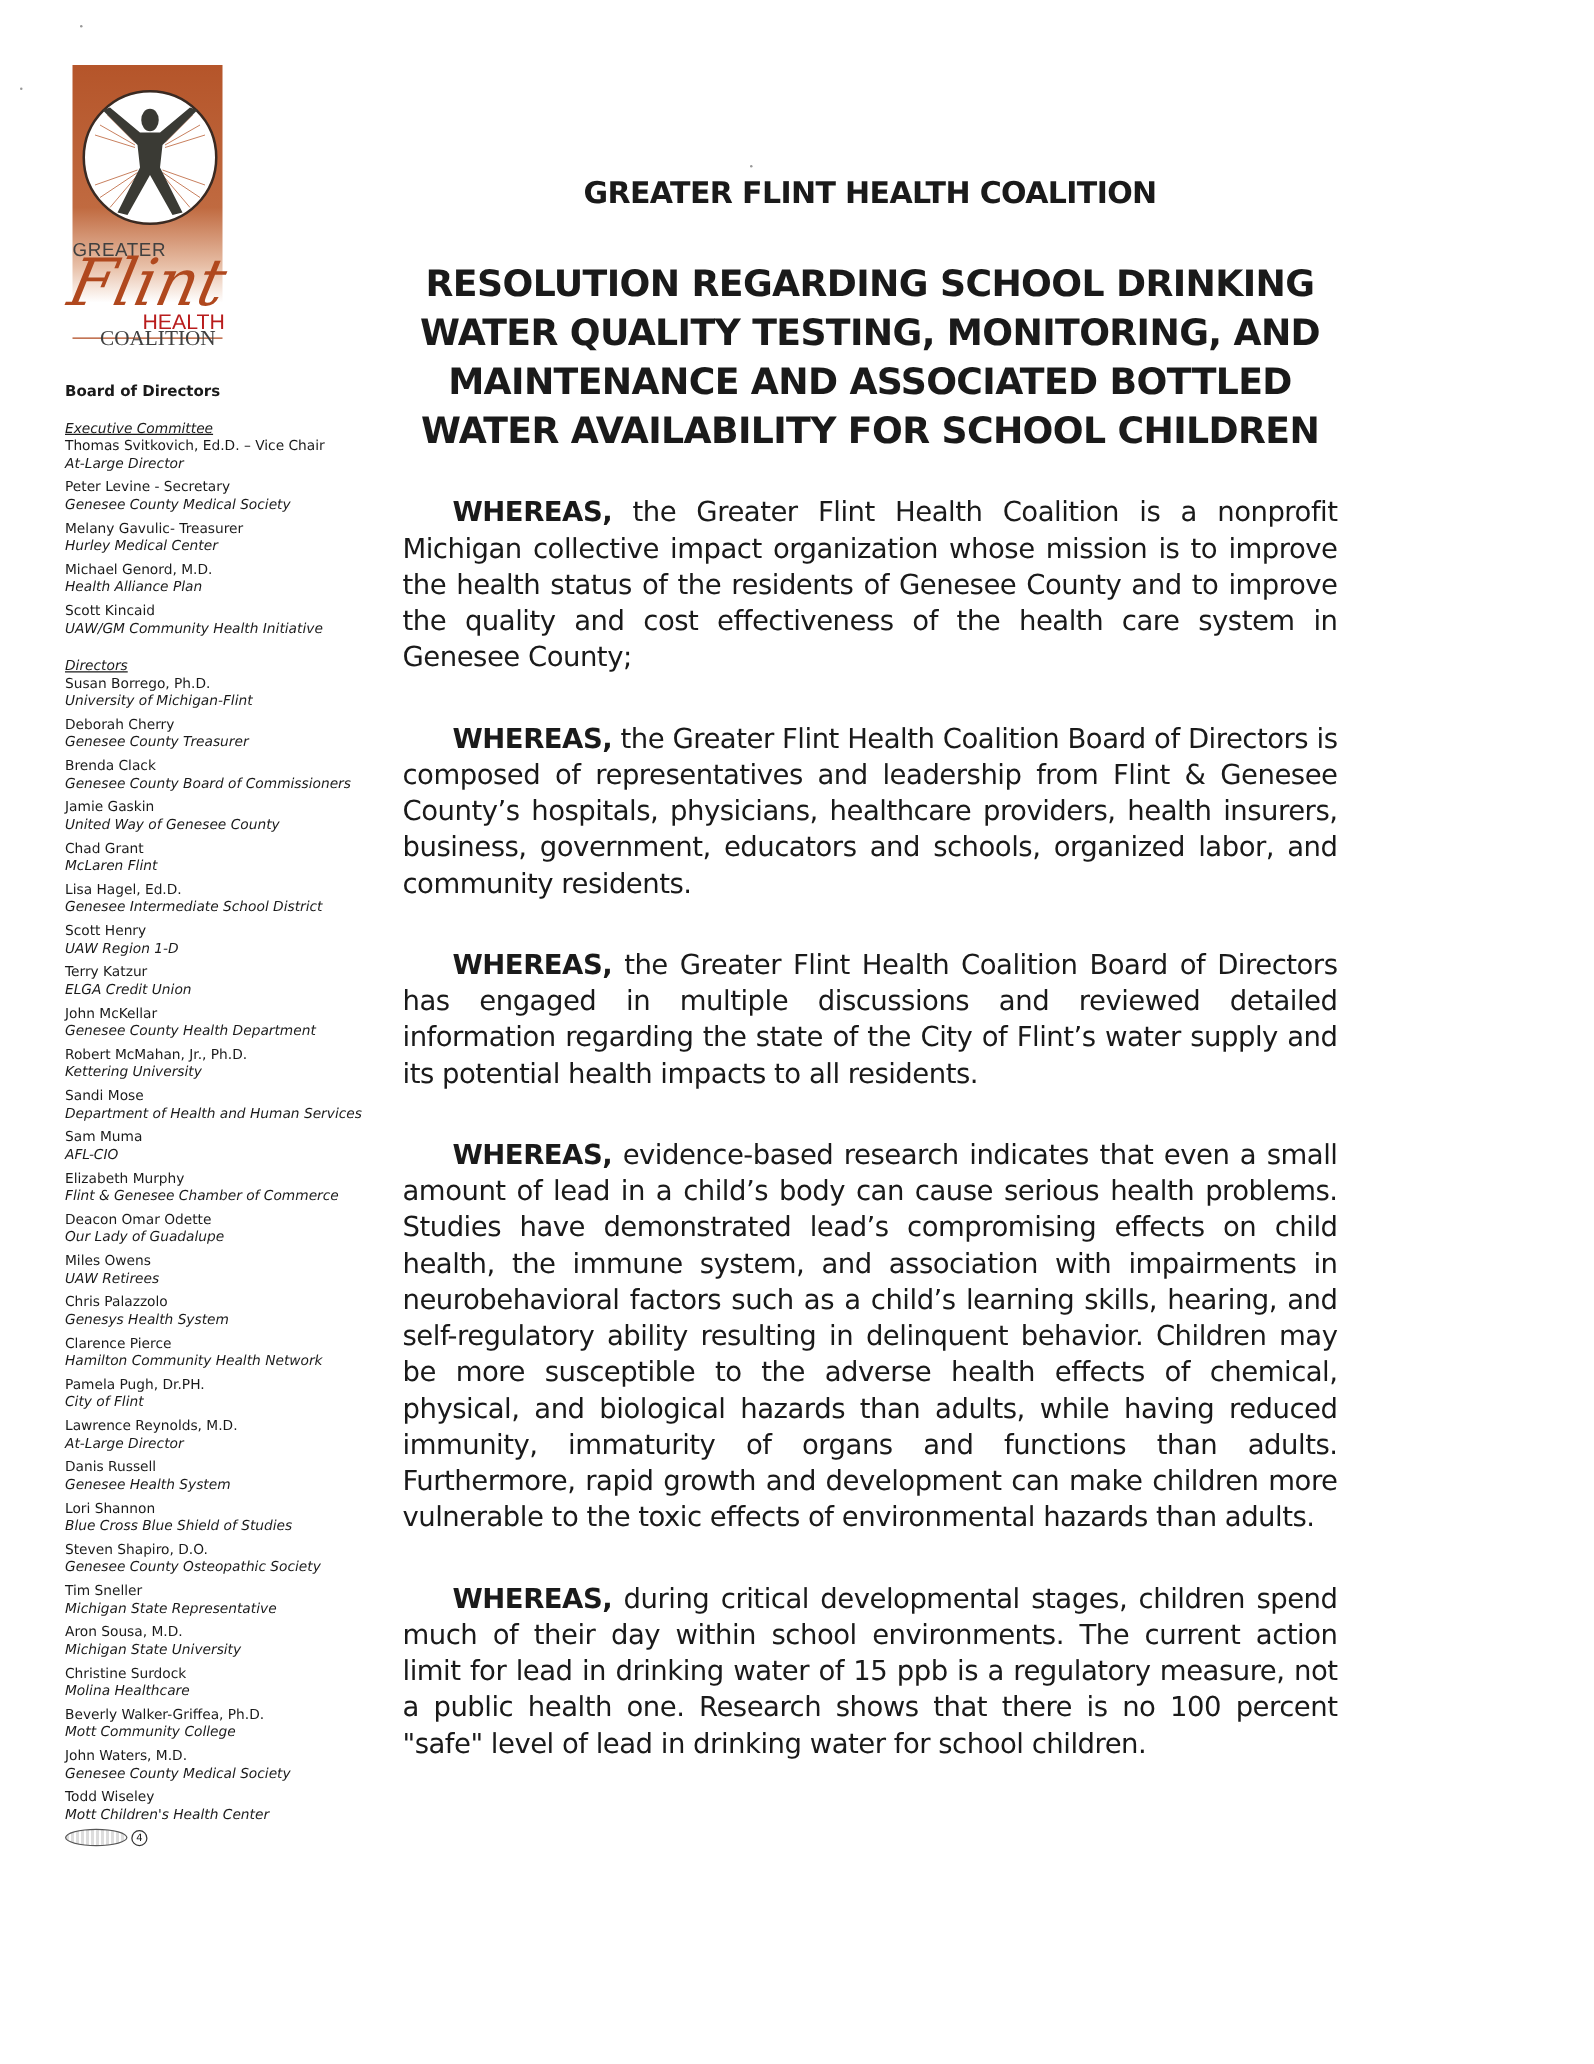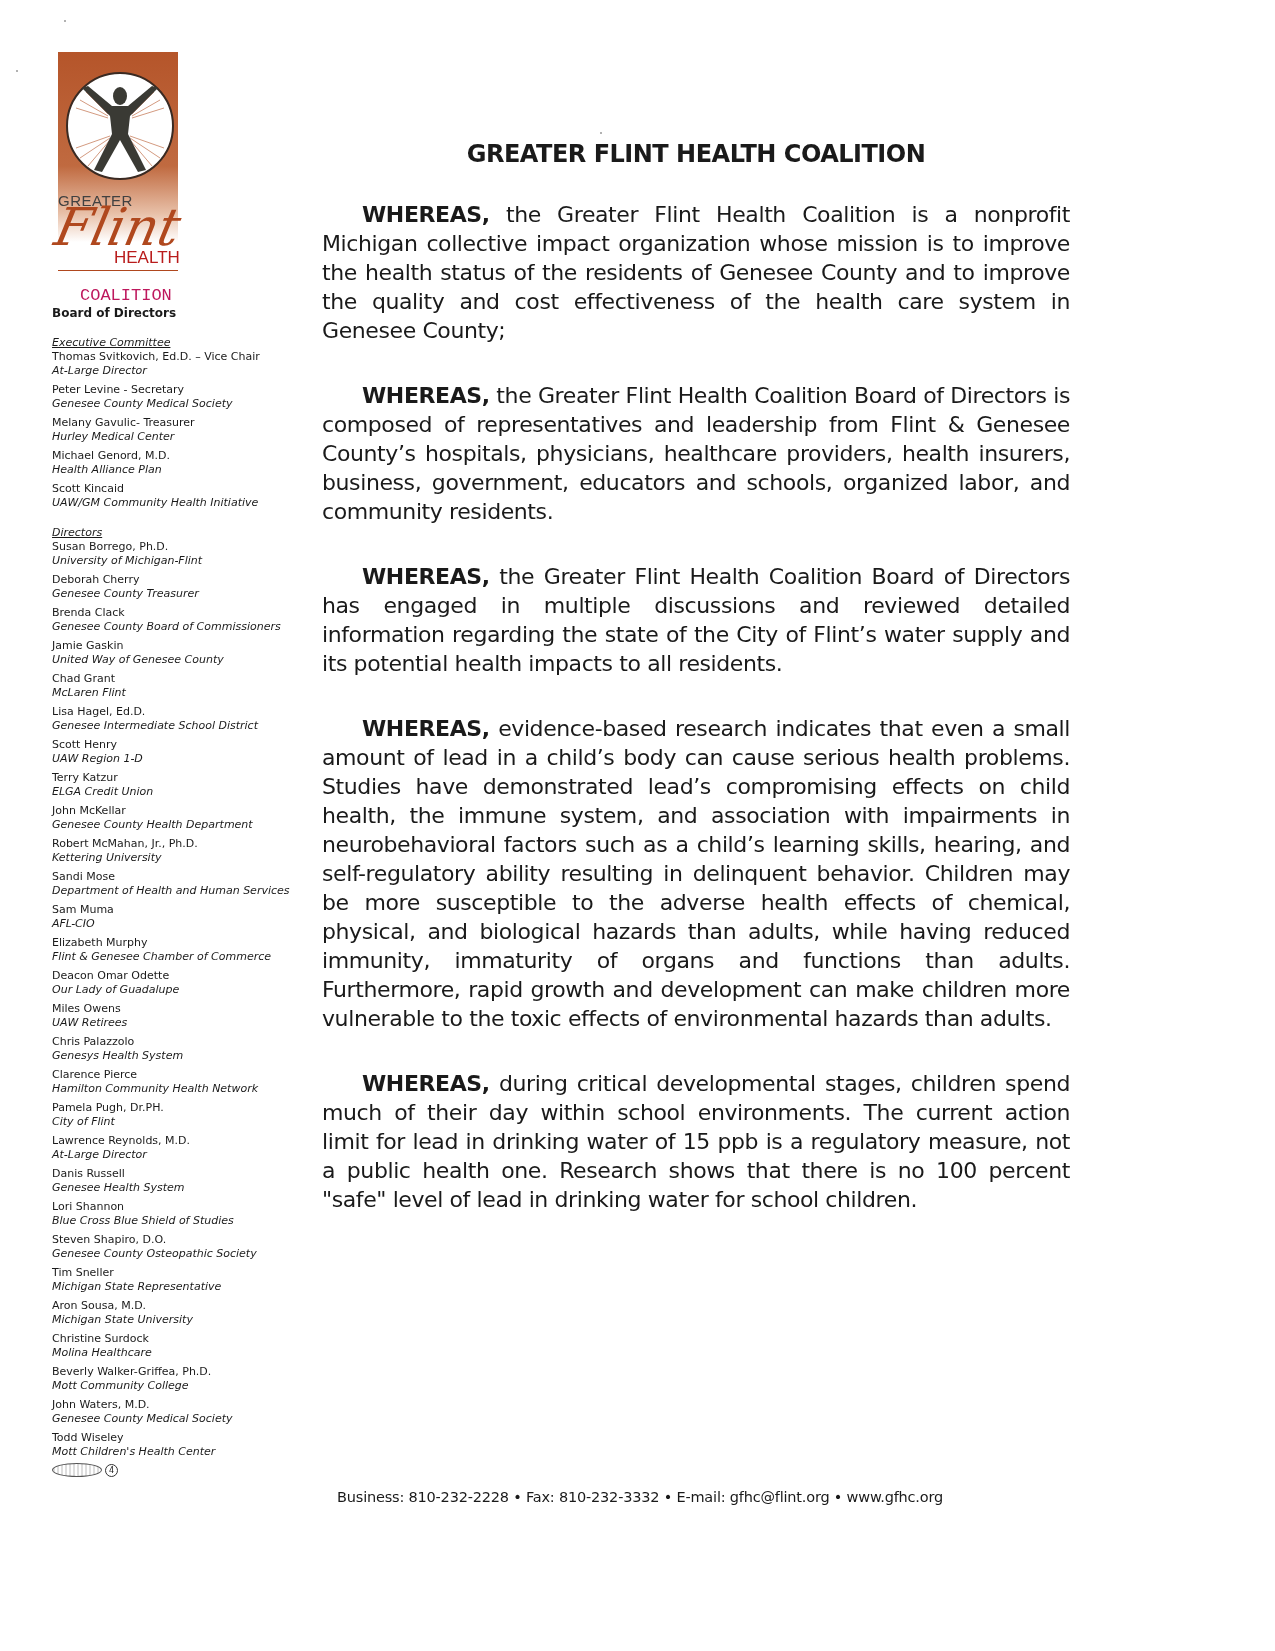--- a/index.html
+++ b/index.html
@@ -10,22 +10,22 @@
     background:linear-gradient(to bottom,#b5552a 0%,#c06a40 60%,#e8c0a8 85%,#ffffff 100%); }
   .logo-circle { position:absolute; left:14px; top:20px; width:104px; height:104px; border-radius:50%;
     background:#ffffff; border:2px solid #3a2a22; }
   .logo-text-greater { position:absolute; left:6px; top:140px; font-family:"Liberation Sans",sans-serif;
     font-size:15px; color:#404040; letter-spacing:0.5px; }
   .logo-text-flint { position:absolute; left:4px; top:145px; font-family:"DejaVu Serif",serif;
     font-style:italic; font-size:52px; color:#b0481e; transform:skewX(-12deg); }
   .logo-text-health { position:absolute; left:62px; top:196px; font-family:"Liberation Sans",sans-serif;
     font-size:17px; color:#b91c1c; }
   .logo-rule { position:absolute; left:6px; top:218px; width:120px; height:1px; background:#b0481e; }
-  .logo-text-coalition { position:absolute; left:28px; top:234px; font-family:Liberation Mono, monospace;
-    font-size:17px; color:#be185d; }
+  .logo-text-coalition { position:absolute; left:28px; top:209px; font-family:Liberation Serif, serif;
+    font-size:17px; color:#404040; }
   .board { margin-top:4px; font-family:"DejaVu Sans",sans-serif; font-size:11px; line-height:14px; }
   .board-title { font-weight:bold; font-size:12px; }
   .board-section { font-style:italic; text-decoration:underline; margin-top:16px; }
   .member { margin-top:5px; }
   .member:first-of-type { margin-top:0; }
   .member-name { display:block; white-space:nowrap; }
   .member-org { display:block; font-style:italic; white-space:nowrap; }
   .union-bug { margin-top:4px; display:flex; align-items:center; gap:3px; }
   .bug-oval { width:48px; height:12px; border:1px solid #555; border-radius:50%;
     background:repeating-linear-gradient(90deg,#ddd 0,#ddd 2px,#fff 2px,#fff 4px); }
@@ -209,30 +209,28 @@
       </div>
     <div class="union-bug">
       <div class="bug-oval"></div>
       <div class="bug-num">4</div>
     </div>
   </div>
 </div>
 
 <div class="main">
   <h2 class="org-heading">GREATER FLINT HEALTH COALITION</h2>
+  <h1 class="res-title">RESOLUTION REGARDING SCHOOL DRINKING WATER QUALITY TESTING, MONITORING, AND MAINTENANCE AND ASSOCIATED BOTTLED WATER AVAILABILITY FOR SCHOOL CHILDREN</h1>
   <div id="clauses">
       <p class="clause"><span class="clause-kw">WHEREAS,</span><span> the Greater Flint Health Coalition is a nonprofit Michigan collective impact organization whose mission is to improve the health status of the residents of Genesee County and to improve the quality and cost effectiveness of the health care system in Genesee County;</span></p>
       <p class="clause"><span class="clause-kw">WHEREAS,</span><span> the Greater Flint Health Coalition Board of Directors is composed of representatives and leadership from Flint &amp; Genesee County’s hospitals, physicians, healthcare providers, health insurers, business, government, educators and schools, organized labor, and community residents.</span></p>
       <p class="clause"><span class="clause-kw">WHEREAS,</span><span> the Greater Flint Health Coalition Board of Directors has engaged in multiple discussions and reviewed detailed information regarding the state of the City of Flint’s water supply and its potential health impacts to all residents.</span></p>
       <p class="clause"><span class="clause-kw">WHEREAS,</span><span> evidence-based research indicates that even a small amount of lead in a child’s body can cause serious health problems. Studies have demonstrated lead’s compromising effects on child health, the immune system, and association with impairments in neurobehavioral factors such as a child’s learning skills, hearing, and self-regulatory ability resulting in delinquent behavior. Children may be more susceptible to the adverse health effects of chemical, physical, and biological hazards than adults, while having reduced immunity, immaturity of organs and functions than adults. Furthermore, rapid growth and development can make children more vulnerable to the toxic effects of environmental hazards than adults.</span></p>
       <p class="clause"><span class="clause-kw">WHEREAS,</span><span> during critical developmental stages, children spend much of their day within school environments. The current action limit for lead in drinking water of 15 ppb is a regulatory measure, not a public health one. Research shows that there is no 100 percent "safe" level of lead in drinking water for school children.</span></p>
     </div>
 </div>
 
 <div class="footer">
-  <div>
-    <span>Business: 810-232-2228 • Fax: 810-232-3332 • E-mail: </span><span>gfhc@flint.org</span><span> • </span><span>www.gfhc.org</span>
-  </div>
 </div>
 
 <div class="scan-dot" style="left:64px;top:20px;"></div>
 <div class="scan-dot" style="left:16px;top:70px;"></div>
 <div class="scan-dot" style="left:600px;top:132px;"></div>
 
 </body></html>

